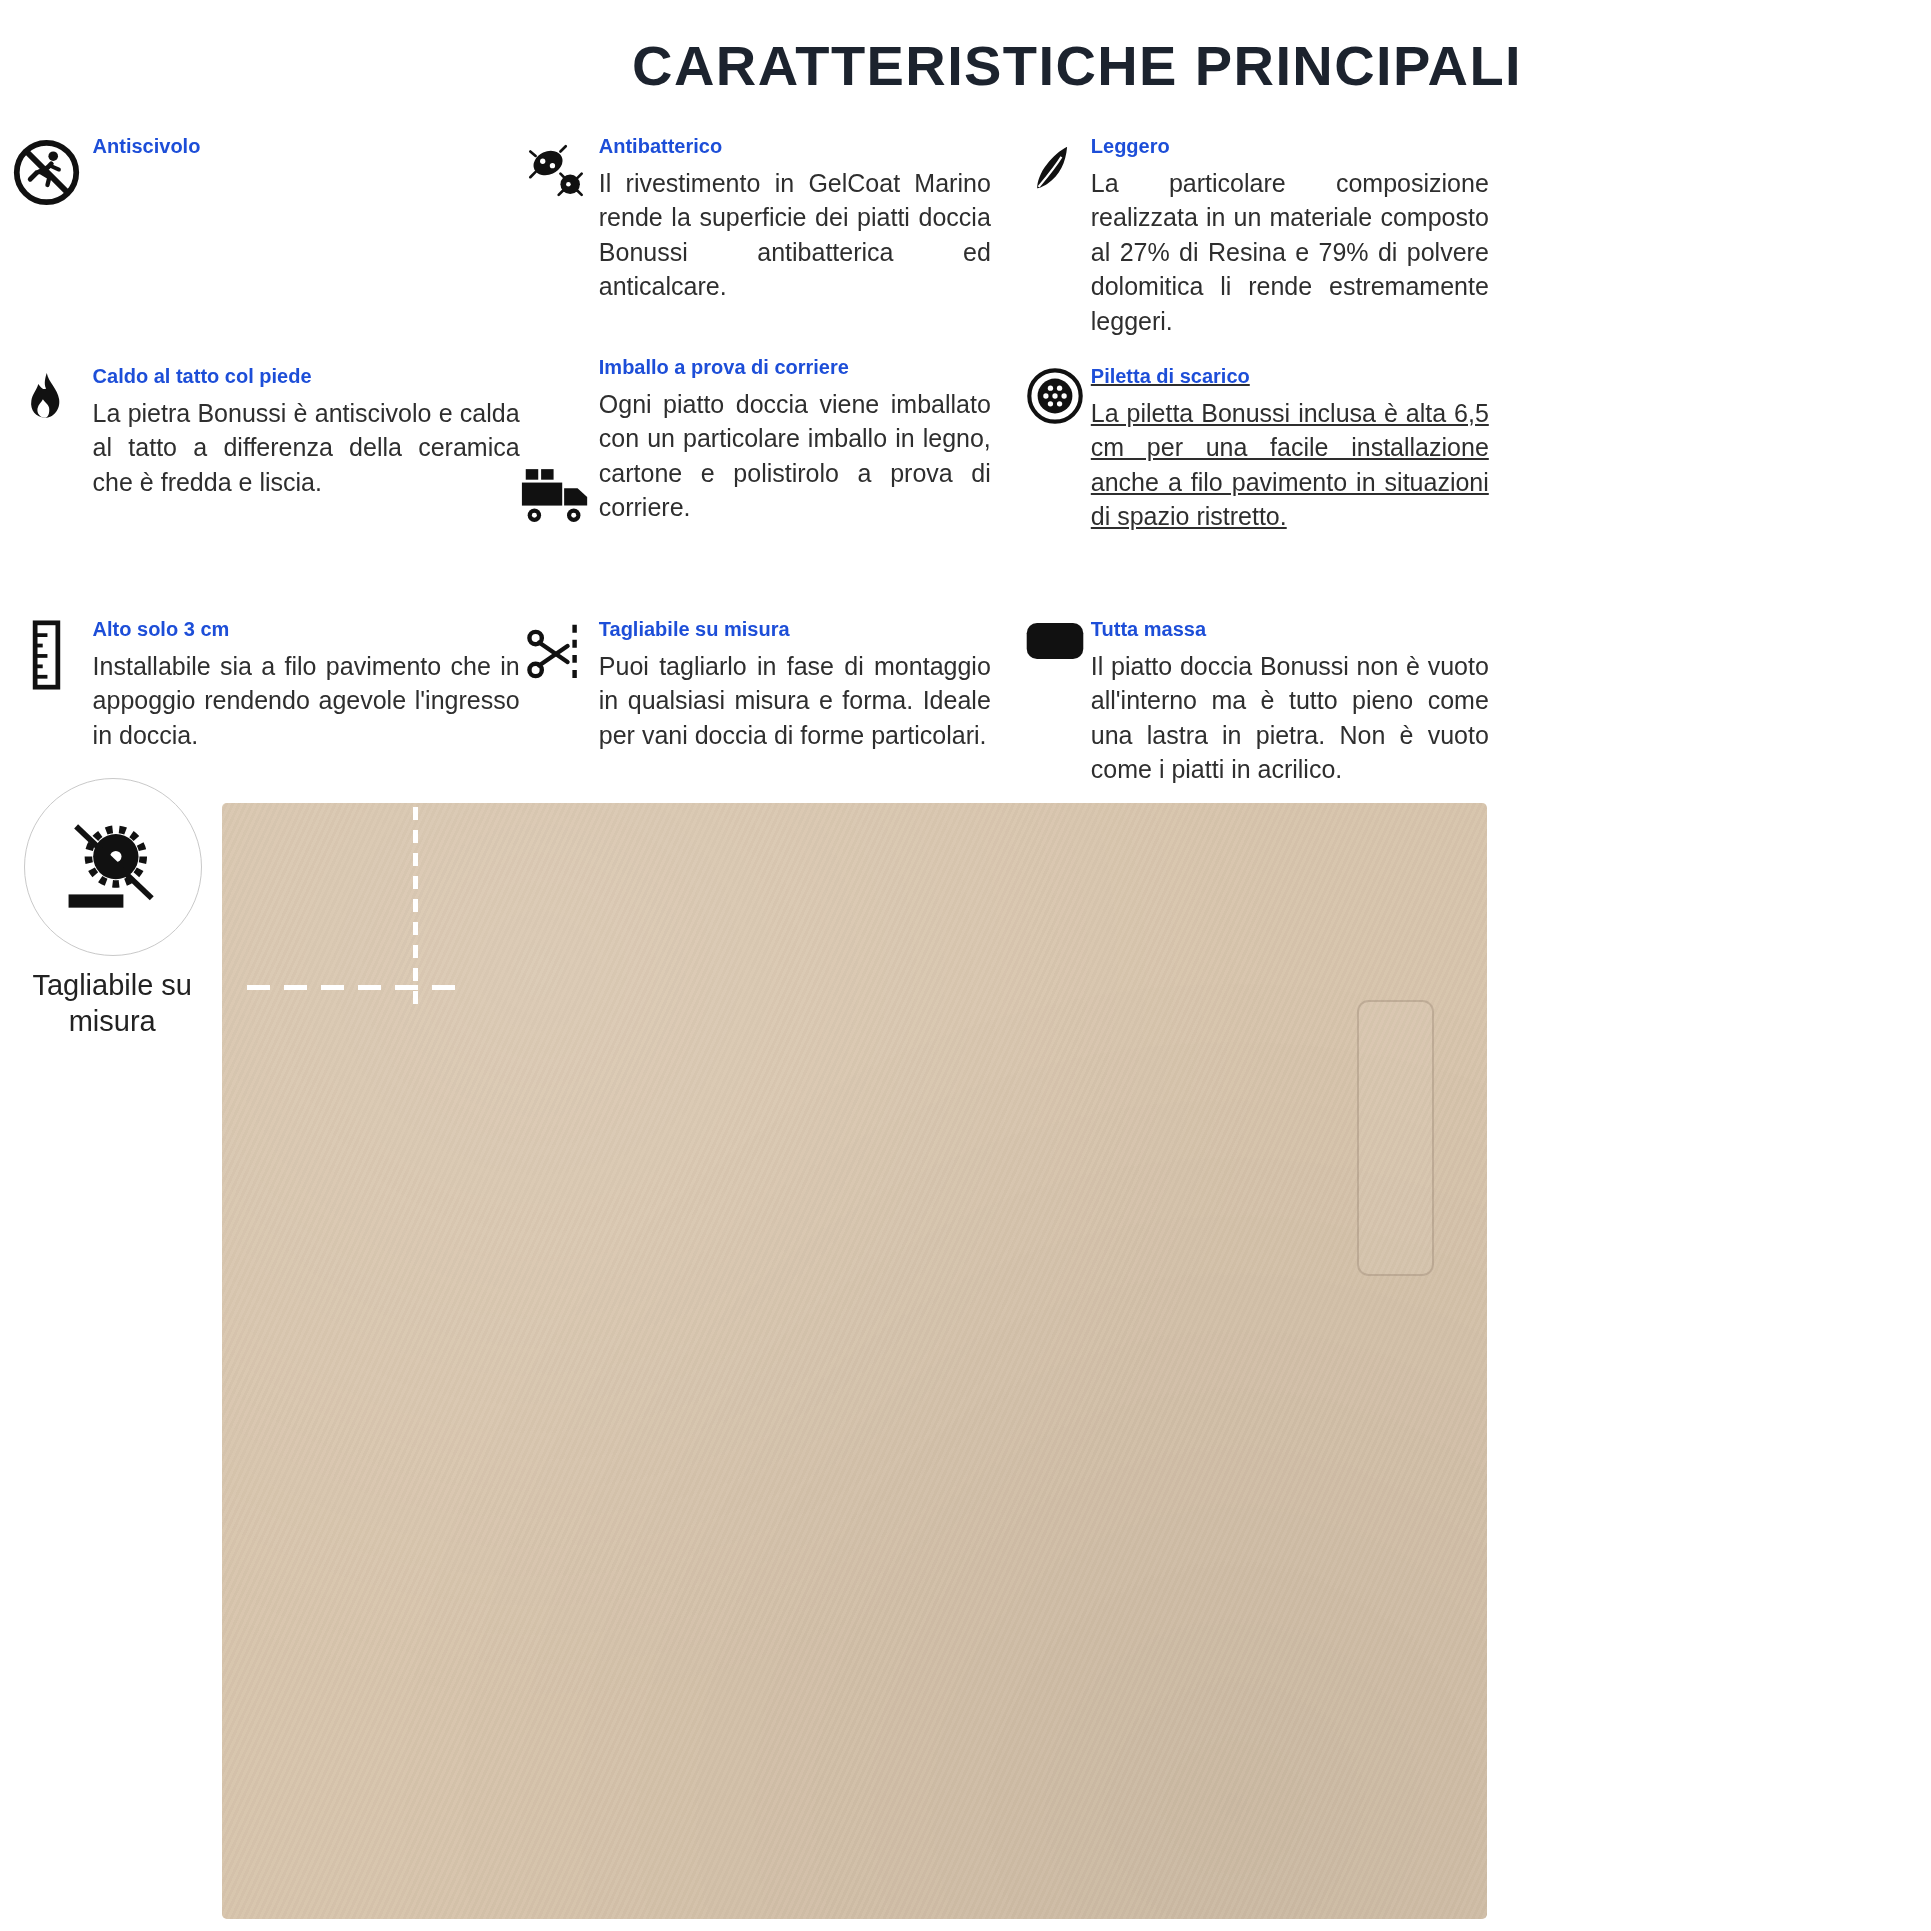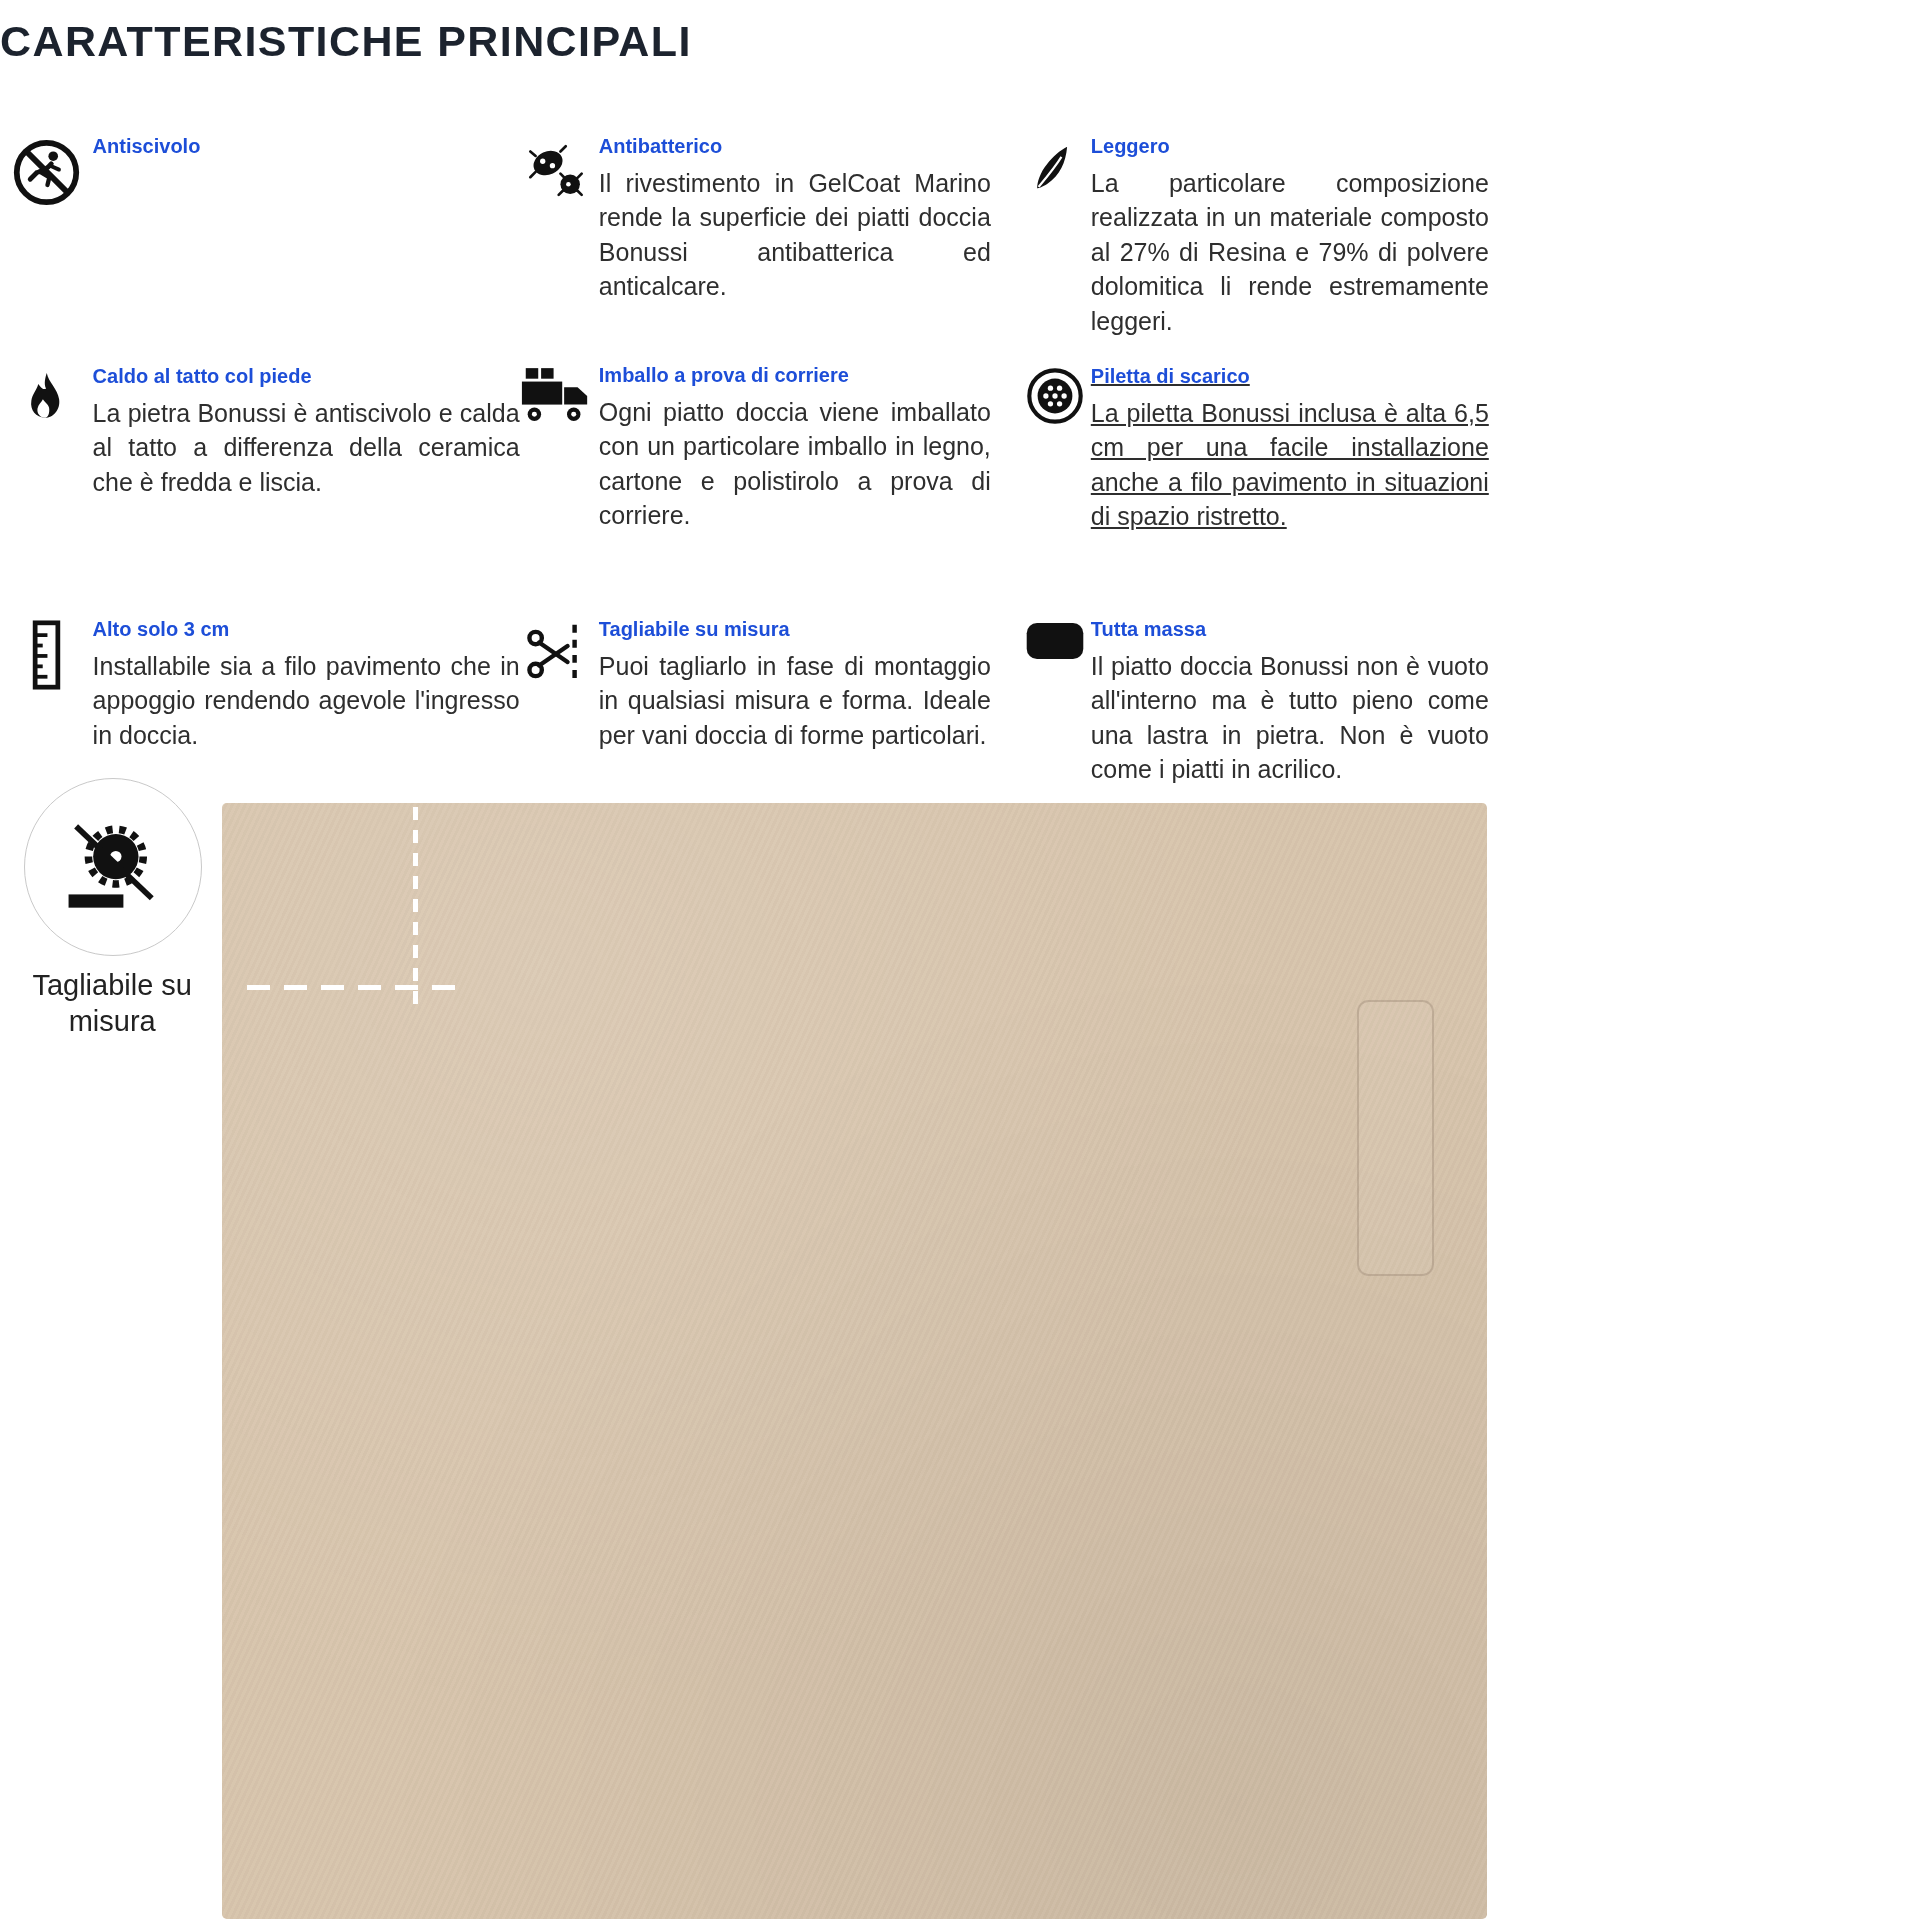--- a/index.html
+++ b/index.html
@@ -1,22 +1,22 @@
 <!DOCTYPE html>
 <html><head>
 <meta charset="utf-8">
 <style>
   html,body{margin:0;padding:0;background:#ffffff;}
   .canvas{
     position:relative;width:1931px;height:1931px;background:#ffffff;
     font-family:"Liberation Sans", sans-serif;color:#2e2e2e;overflow:hidden;
   }
   .page-title{
-    position:absolute;left:0;top:17.4px;width:1506px;text-align:left;
-    font-size:43px;font-weight:800;letter-spacing:1.4px;color:#1c232e;margin:0;
+    position:absolute;left:0;top:17.4px;width:1506px;text-align:right;
+    font-size:56px;font-weight:800;letter-spacing:1.4px;color:#1c232e;margin:16px;
   }
   .feature{position:absolute;display:flex;align-items:flex-start;}
   .ficon{flex:0 0 auto;display:flex;justify-content:center;align-items:flex-start;padding-top:1.9px;}
   .ftxt{flex:1 1 auto;}
   .ftxt h3{margin:0 0 7.7px 0;font-size:20px;font-weight:700;color:#1d4ed8;white-space:nowrap;}
   .ftxt p{margin:0;font-size:25px;line-height:1.38;text-align:justify;color:#2e2e2e;}
   .col1 .ficon{width:81px;margin-right:5.8px;}
   .col2 .ficon{width:75px;margin-right:5.8px;}
   .col3 .ficon{width:60px;margin-right:5.8px;}
   .col1 .ftxt{width:427px;}
@@ -124,21 +124,21 @@
         <path d="M36 4 C38 16 50 24 52 38 C54 52 44 62 34 62 C22 62 14 52 16 40 C17 31 23 26 25 18 C29 24 33 26 35 24 C32 18 34 10 36 4 Z" fill="#111"></path>
         <path d="M34 62 C27 62 23 56 24 50 C25 45 29 42 31 38 C33 42 38 44 39 49 C40 55 38 62 34 62 Z" fill="#fff"></path>
       </svg>
     </div>
     <div class="ftxt">
       <h3>Caldo al tatto col piede</h3>
       <p>La pietra Bonussi è antiscivolo e calda al tatto a differenza della ceramica che è fredda e liscia.</p>
     </div>
   </div>
 
-  <div class="feature col2" style="left:518px;top:364px;">
+  <div class="feature col2" style="left:518px;top:356px;align-items:flex-end;">
     <div class="ficon">
       <svg width="71" height="58" viewBox="0 0 74 60">
         <rect x="6" y="2" width="13" height="11" fill="#111"></rect>
         <rect x="22" y="2" width="13" height="11" fill="#111"></rect>
         <rect x="2" y="16" width="42" height="24" fill="#111"></rect>
         <path d="M46 22 h14 l10 9 v9 h-24 z" fill="#111"></path>
         <circle cx="15" cy="50" r="7" fill="#111"></circle>
         <circle cx="56" cy="50" r="7" fill="#111"></circle>
         <circle cx="15" cy="50" r="2.6" fill="#fff"></circle>
         <circle cx="56" cy="50" r="2.6" fill="#fff"></circle>

